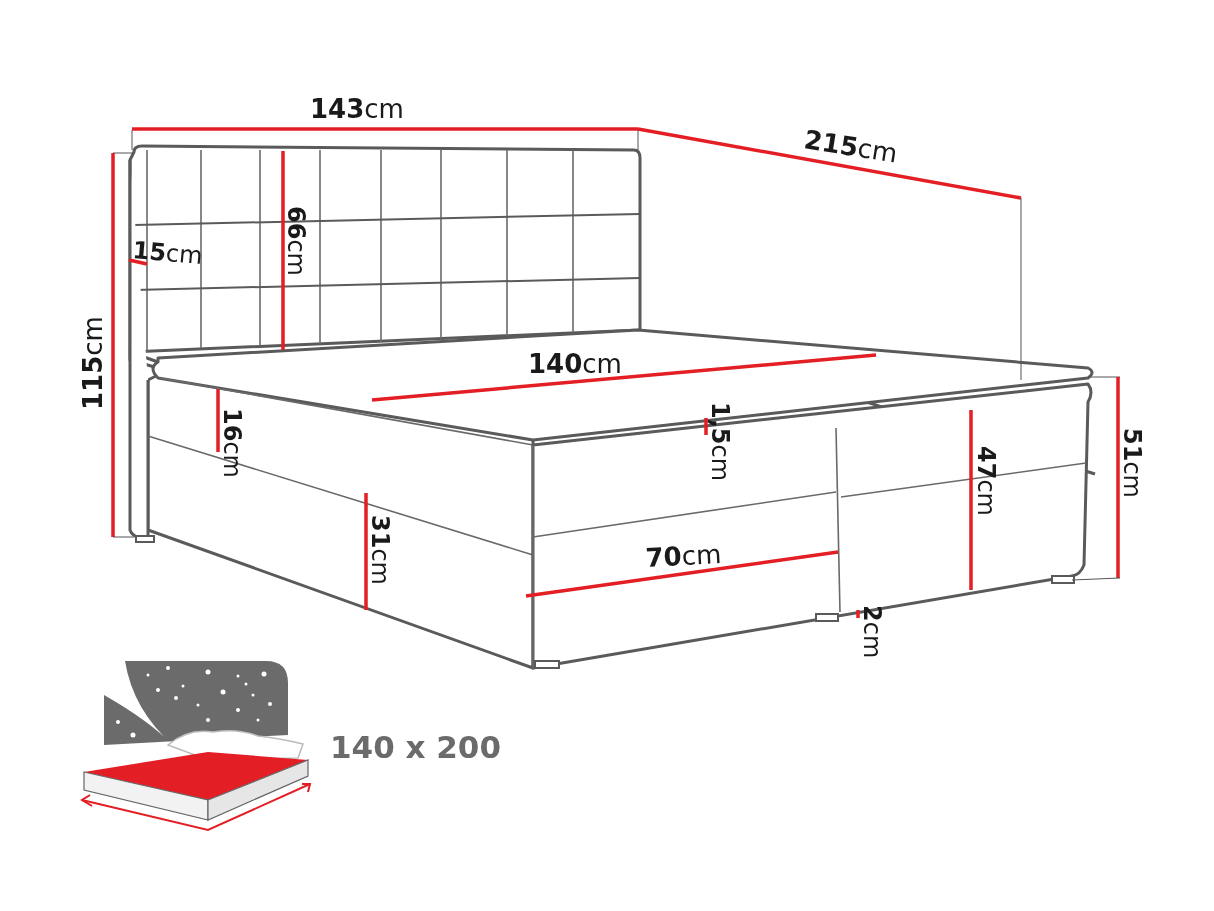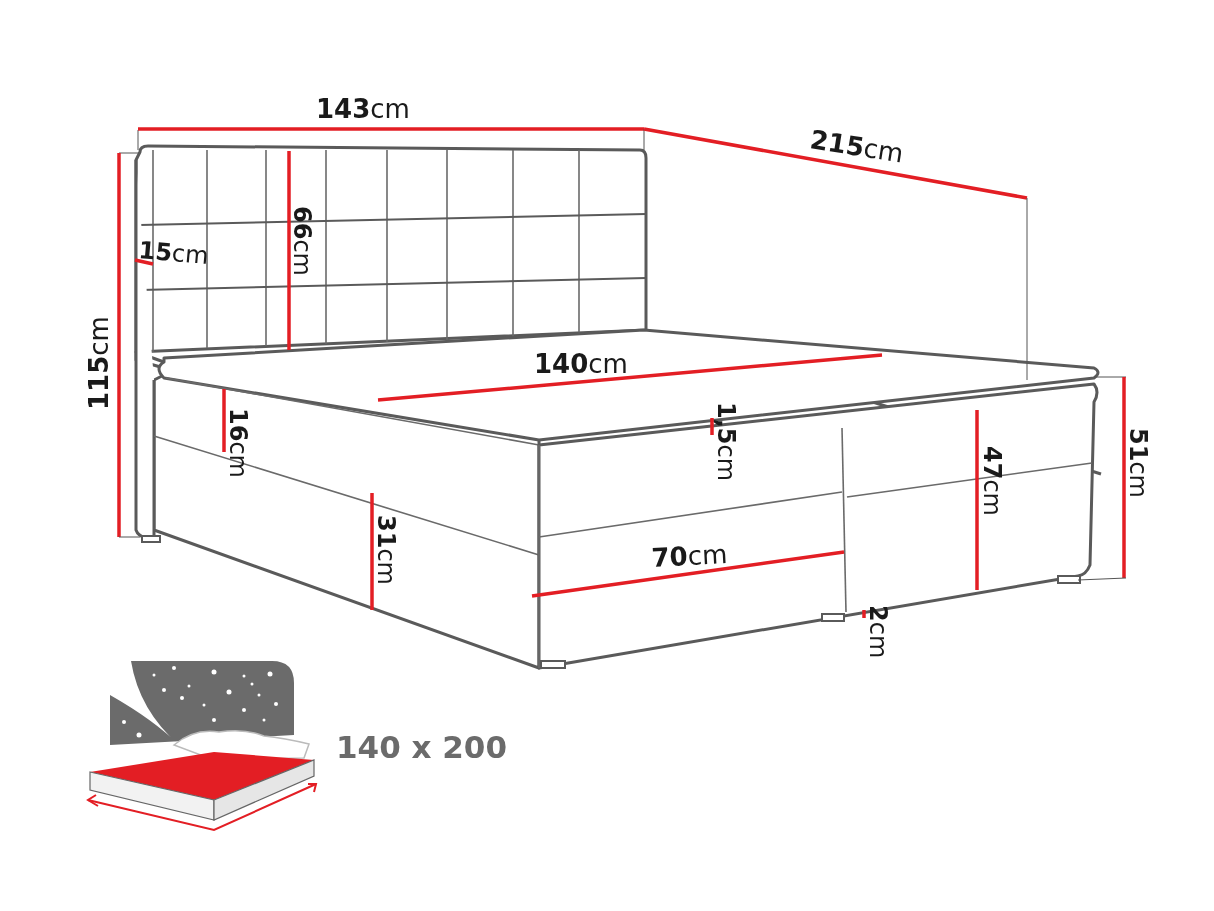--- a/index.html
+++ b/index.html
@@ -1,17 +1,17 @@
 <!DOCTYPE html>
 <html><head>
 <meta charset="utf-8">
 <style>
   html, body { margin:0; padding:0; background:#ffffff; }
   body { width:1214px; height:911px; overflow:hidden; position:relative; font-family:"DejaVu Sans","Liberation Sans",sans-serif; }
-  #stage { position:absolute; left:14px; top:0; width:1078px; height:911px;text-align:right; }
+  #stage { position:absolute; left:8px; top:0; width:1078px; height:911px;text-align:right; }
   svg text { font-family:"DejaVu Sans","Liberation Sans",sans-serif; fill:#1a1a1a; }
   .num { font-weight:bold; }
   .unit { font-weight:normal; }
   .dim { stroke:#e31e24; stroke-width:3.5; fill:none; stroke-linecap:butt; }
   .guide { stroke:#555; stroke-width:1; fill:none; }
   .outline { stroke:#5a5a5a; stroke-width:3; fill:#ffffff; stroke-linejoin:round; }
   .thin { stroke:#6a6a6a; stroke-width:1.6; fill:none; }
   .size-label { font-size:31px; font-weight:bold; fill:#6b6b6b; }
 </style>
 </head>

